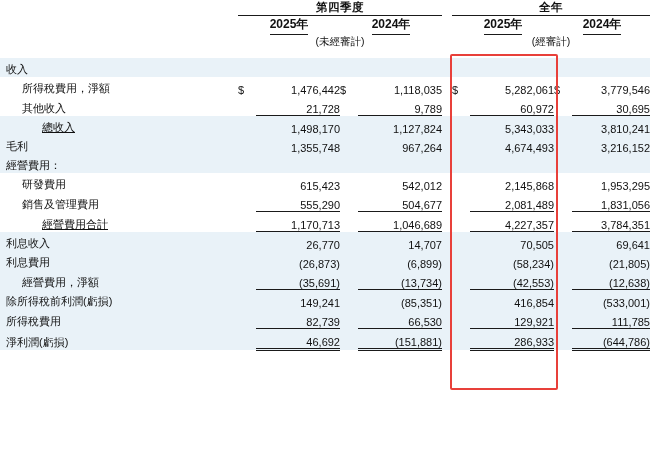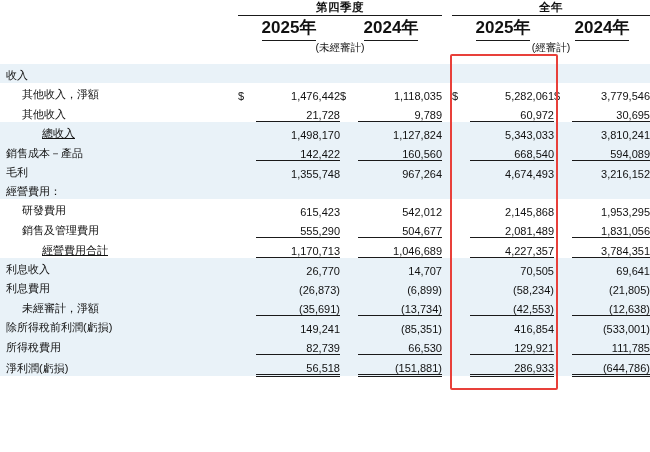--- a/index.html
+++ b/index.html
@@ -53,21 +53,21 @@
   }
   .hdr-rule-row td { height: 1px; }
   .rule {
     border-bottom: 1px solid #1a1a1a;
     height: 0;
     font-size: 0;
     line-height: 0;
   }
   .hdr-year {
     text-align: center;
-    font-size: 17px;
+    font-size: 12px;
     font-weight: bold;
     padding: 3px 0 2px 0;
   }
   .hdr-year u { text-decoration: none; border-bottom: 1px solid #1a1a1a; padding-bottom: 1px; display: inline-block; }
   .hdr-sub {
     text-align: center;
     font-size: 10.5px;
     padding: 2px 0 4px 0;
     margin-top: 47px;
   }
@@ -165,21 +165,21 @@
           <td class="num"></td>
           <td class="cur"></td>
           <td class="num"></td>
           <td></td>
           <td class="cur"></td>
           <td class="num"></td>
           <td class="cur"></td>
           <td class="num"></td>
         </tr>
         <tr class="row">
-          <td class="label ind1">其他收入，淨額</td>
+          <td class="label ind1">所得稅費用，淨額</td>
           <td class="cur">$</td>
           <td class="num">1,476,442</td>
           <td class="cur">$</td>
           <td class="num">1,118,035</td>
           <td></td>
           <td class="cur">$</td>
           <td class="num">5,282,061</td>
           <td class="cur">$</td>
           <td class="num">3,779,546</td>
         </tr>
@@ -201,32 +201,20 @@
           <td class="num">1,498,170</td>
           <td class="cur"></td>
           <td class="num">1,127,824</td>
           <td></td>
           <td class="cur"></td>
           <td class="num">5,343,033</td>
           <td class="cur"></td>
           <td class="num">3,810,241</td>
         </tr>
         <tr class="row band">
-          <td class="label ind0">銷售成本－產品</td>
-          <td class="cur "></td>
-          <td class="num ul-none" style="border-bottom: 1px solid rgb(26, 26, 26);">142,422</td>
-          <td class="cur "></td>
-          <td class="num ul-none" style="border-bottom: 1px solid rgb(26, 26, 26);">160,560</td>
-          <td></td>
-          <td class="cur "></td>
-          <td class="num ul-none" style="border-bottom: 1px solid rgb(26, 26, 26);">668,540</td>
-          <td class="cur "></td>
-          <td class="num ul-none" style="border-bottom: 1px solid rgb(26, 26, 26);">594,089</td>
-        </tr>
-        <tr class="row band">
           <td class="label ind0">毛利</td>
           <td class="cur"></td>
           <td class="num">1,355,748</td>
           <td class="cur"></td>
           <td class="num">967,264</td>
           <td></td>
           <td class="cur"></td>
           <td class="num">4,674,493</td>
           <td class="cur"></td>
           <td class="num">3,216,152</td>
@@ -297,21 +285,21 @@
           <td class="num">(26,873)</td>
           <td class="cur"></td>
           <td class="num">(6,899)</td>
           <td></td>
           <td class="cur"></td>
           <td class="num">(58,234)</td>
           <td class="cur"></td>
           <td class="num">(21,805)</td>
         </tr>
         <tr class="row band">
-          <td class="label ind1">未經審計，淨額</td>
+          <td class="label ind1">經營費用，淨額</td>
           <td class="cur "></td>
           <td class="num ul-none" style="border-bottom: 1px solid rgb(26, 26, 26);">(35,691)</td>
           <td class="cur "></td>
           <td class="num ul-none" style="border-bottom: 1px solid rgb(26, 26, 26);">(13,734)</td>
           <td></td>
           <td class="cur "></td>
           <td class="num ul-none" style="border-bottom: 1px solid rgb(26, 26, 26);">(42,553)</td>
           <td class="cur "></td>
           <td class="num ul-none" style="border-bottom: 1px solid rgb(26, 26, 26);">(12,638)</td>
         </tr>
@@ -335,21 +323,21 @@
           <td class="num ul-none" style="border-bottom: 1px solid rgb(26, 26, 26);">66,530</td>
           <td></td>
           <td class="cur "></td>
           <td class="num ul-none" style="border-bottom: 1px solid rgb(26, 26, 26);">129,921</td>
           <td class="cur "></td>
           <td class="num ul-none" style="border-bottom: 1px solid rgb(26, 26, 26);">111,785</td>
         </tr>
         <tr class="row band">
           <td class="label ind0">淨利潤(虧損)</td>
           <td class="cur"></td>
-          <td class="num dbl">56,518</td>
+          <td class="num dbl">46,692</td>
           <td class="cur"></td>
           <td class="num dbl">(151,881)</td>
           <td></td>
           <td class="cur"></td>
           <td class="num dbl">286,933</td>
           <td class="cur"></td>
           <td class="num dbl">(644,786)</td>
         </tr>
       </tbody>
   </table>

